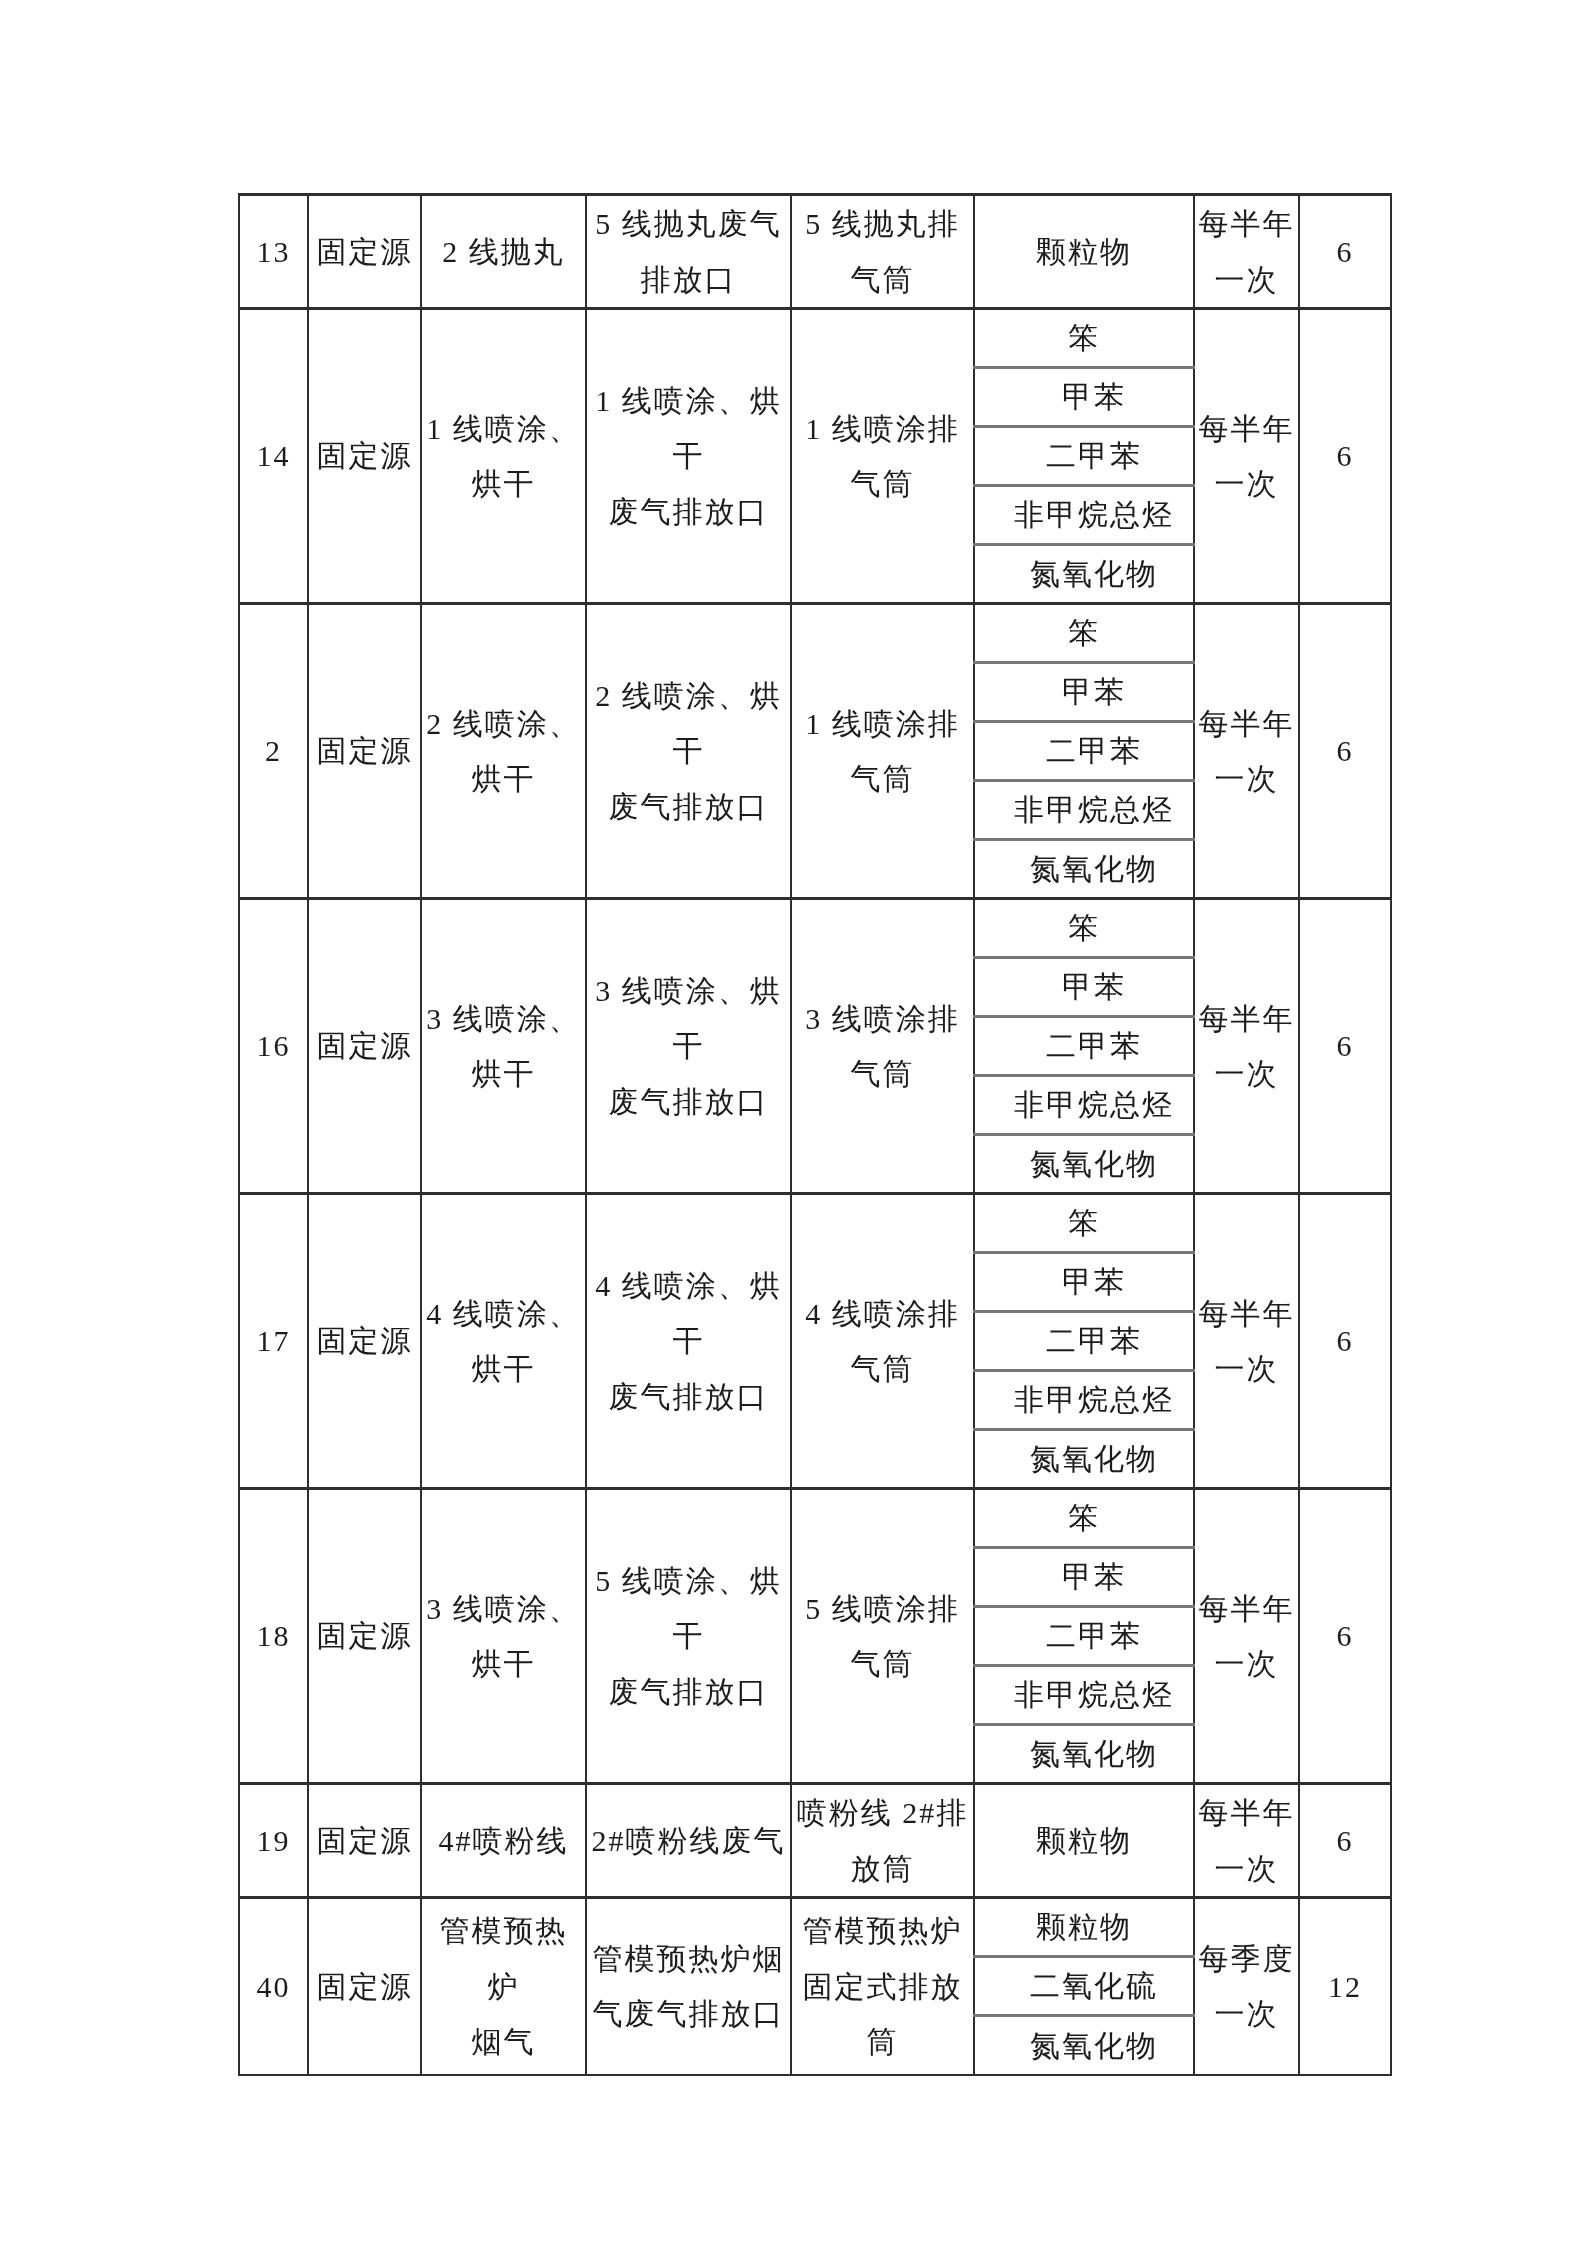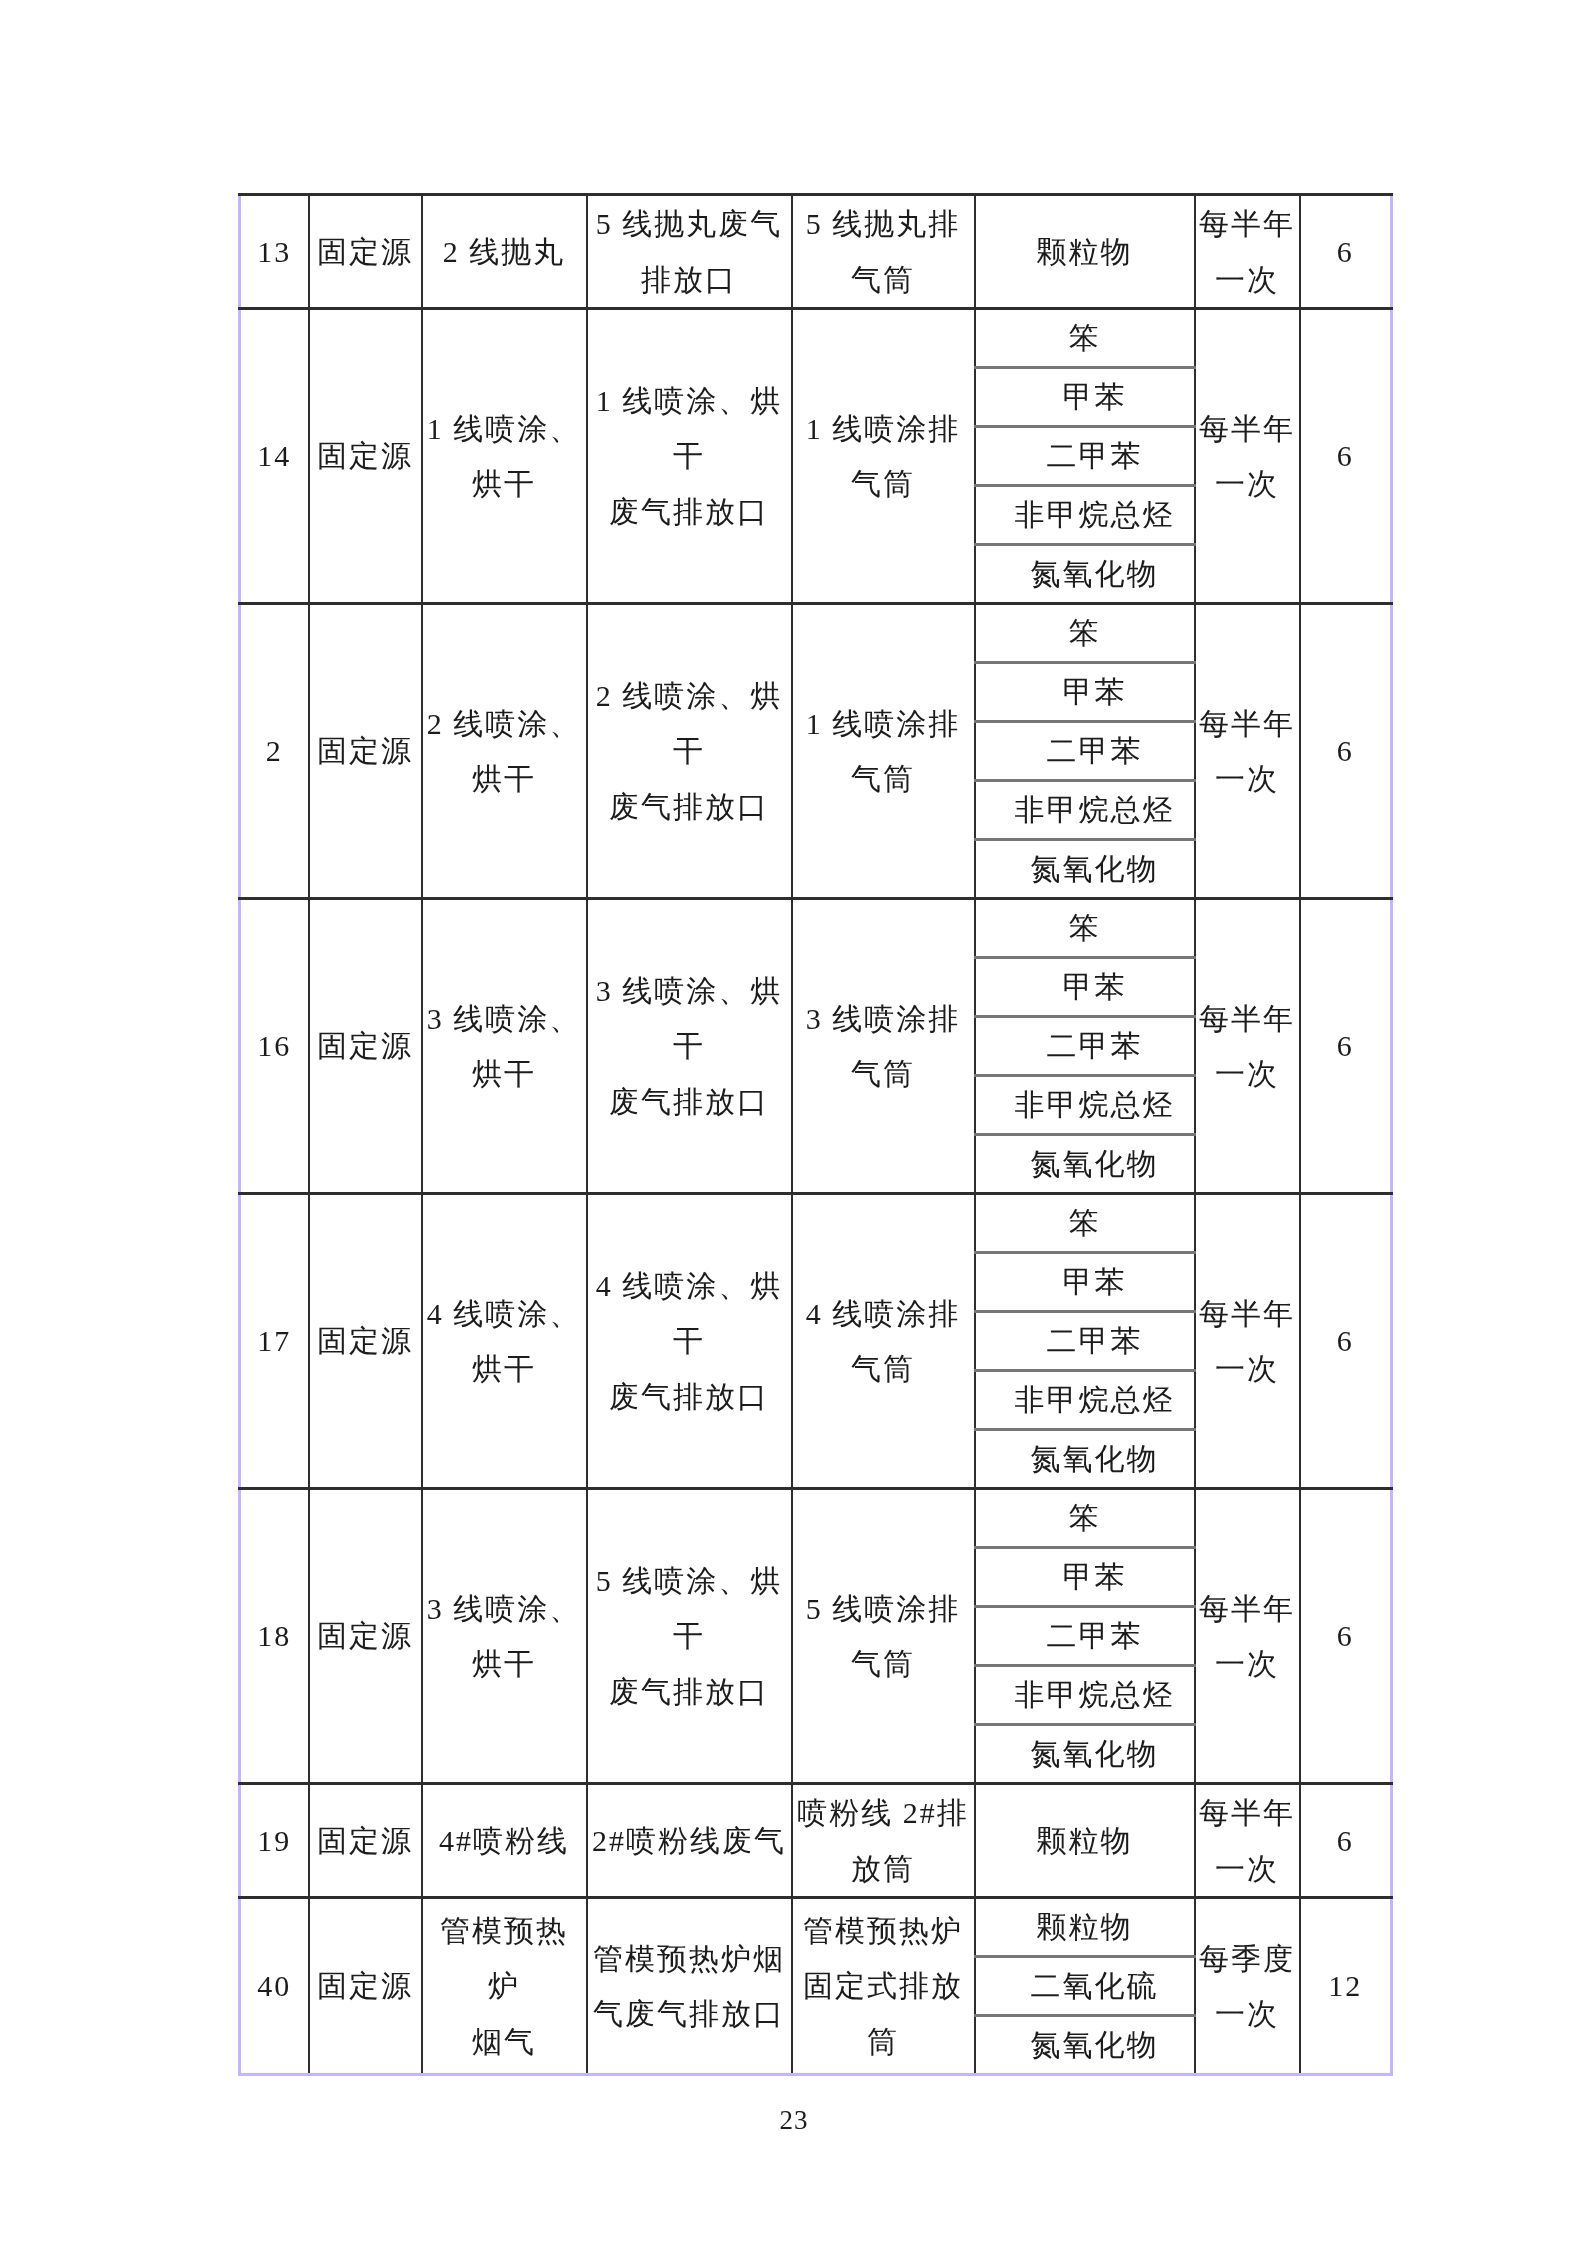--- a/index.html
+++ b/index.html
@@ -16,21 +16,21 @@
     color: #1c1c1c;
     overflow: hidden;
   }
   table.monitoring {
     position: absolute;
     left: 238px;
     top: 193px;
     width: 1152px;
     border-collapse: collapse;
     table-layout: fixed;
-    border: 3px solid #c4b5fd;
+    border: 1px solid #c4b5fd;
     font-size: 30px;
   }
   table.monitoring td {
     border-left: 2px solid #2e2e2e;
     border-right: 2px solid #2e2e2e;
     border-top: 2px solid #2e2e2e;
     border-bottom: 2px solid #2e2e2e;
     text-align: center;
     vertical-align: middle;
     white-space: pre-line;
@@ -243,15 +243,14 @@
         </tr>
         <tr class="row-sub">
           <td class="pollutant">二氧化硫</td>
         </tr>
         <tr class="row-sub">
           <td class="pollutant">氮氧化物</td>
         </tr>
       </tbody>
   </table>
 
-  <div class="footer-pagenum">23</div>
 
 </div>
 
 </body></html>

